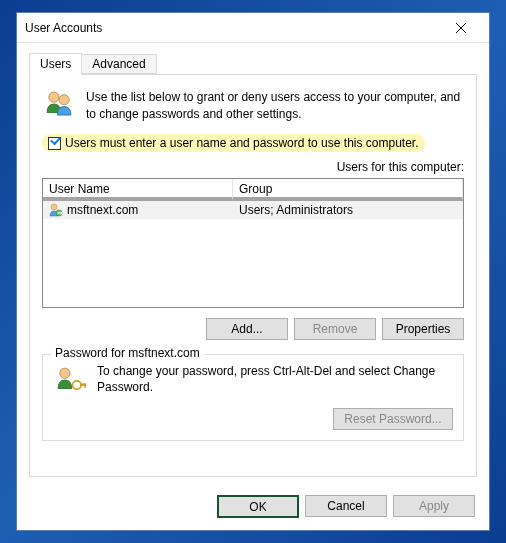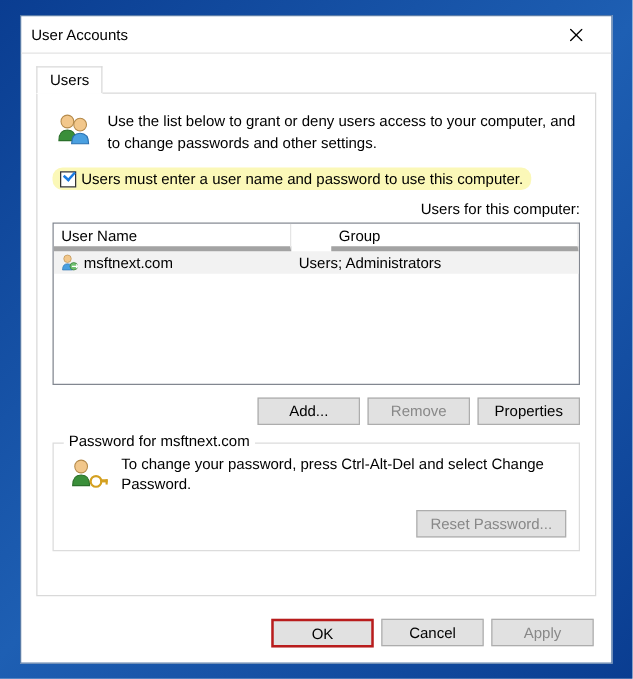--- a/index.html
+++ b/index.html
@@ -128,21 +128,21 @@
     height: 22px;
     background: #fff;
   }
   .list-head-cell {
     padding: 3px 6px;
     border-right: 1px solid #e5e5e5;
     border-bottom: 4px solid #a3a3a3;
     font-size: 12px;
   }
   .list-head-cell.col1 { width: 190px; }
-  .list-head-cell.col2 { flex: 1; margin-left: 32px; }
+  .list-head-cell.col2 { flex: 1; }
   .list-row {
     display: flex;
     background: #f2f2f2;
     height: 18px;
     align-items: center;
   }
   .list-cell { padding: 0 6px; font-size: 12px; display: flex; align-items: center; gap: 4px; }
   .list-cell.col1 { width: 190px; }
   .list-cell.col2 { flex: 1; }
   .row-icon svg { width: 14px; height: 14px; display:block; }
@@ -156,21 +156,21 @@
     width: 82px;
     height: 22px;
     background: #e1e1e1;
     border: 1px solid #adadad;
     font-size: 12px;
     font-family: inherit;
     padding: 0;
     text-align: center;
   }
   .btn.disabled { color: #888; }
-  .btn.primary { border: 2px solid #b91c1c; height: 23px; }
+  .btn.primary { border: 2px solid #14532d; height: 23px; }
   .group-box {
     border: 1px solid #dcdcdc;
     margin-top: 14px;
     padding: 8px 10px 10px 10px;
     position: relative;
   }
   .group-box-label {
     position: absolute;
     top: -9px;
     left: 8px;
@@ -205,20 +205,21 @@
       <svg width="10" height="10" viewBox="0 0 10 10">
         <line x1="0" y1="0" x2="10" y2="10" stroke="#000" stroke-width="1"></line>
         <line x1="10" y1="0" x2="0" y2="10" stroke="#000" stroke-width="1"></line>
       </svg>
     </div>
   </div>
 
   <div class="content">
     <div class="tabs">
       <div class="tab active">Users</div>
+      <div class="tab inactive">Advanced</div>
     </div>
 
     <div class="tab-body">
 
       <div class="info-row">
         <div class="users-icon">
           <svg viewBox="0 0 40 40">
             <circle cx="14" cy="12" r="6" fill="#f2c78b" stroke="#b58a4a"></circle>
             <path d="M6 30 Q6 20 14 20 Q22 20 22 30 Z" fill="#3a8f3a" stroke="#2a6f2a"></path>
             <circle cx="26" cy="15" r="6" fill="#f2c78b" stroke="#b58a4a"></circle>

